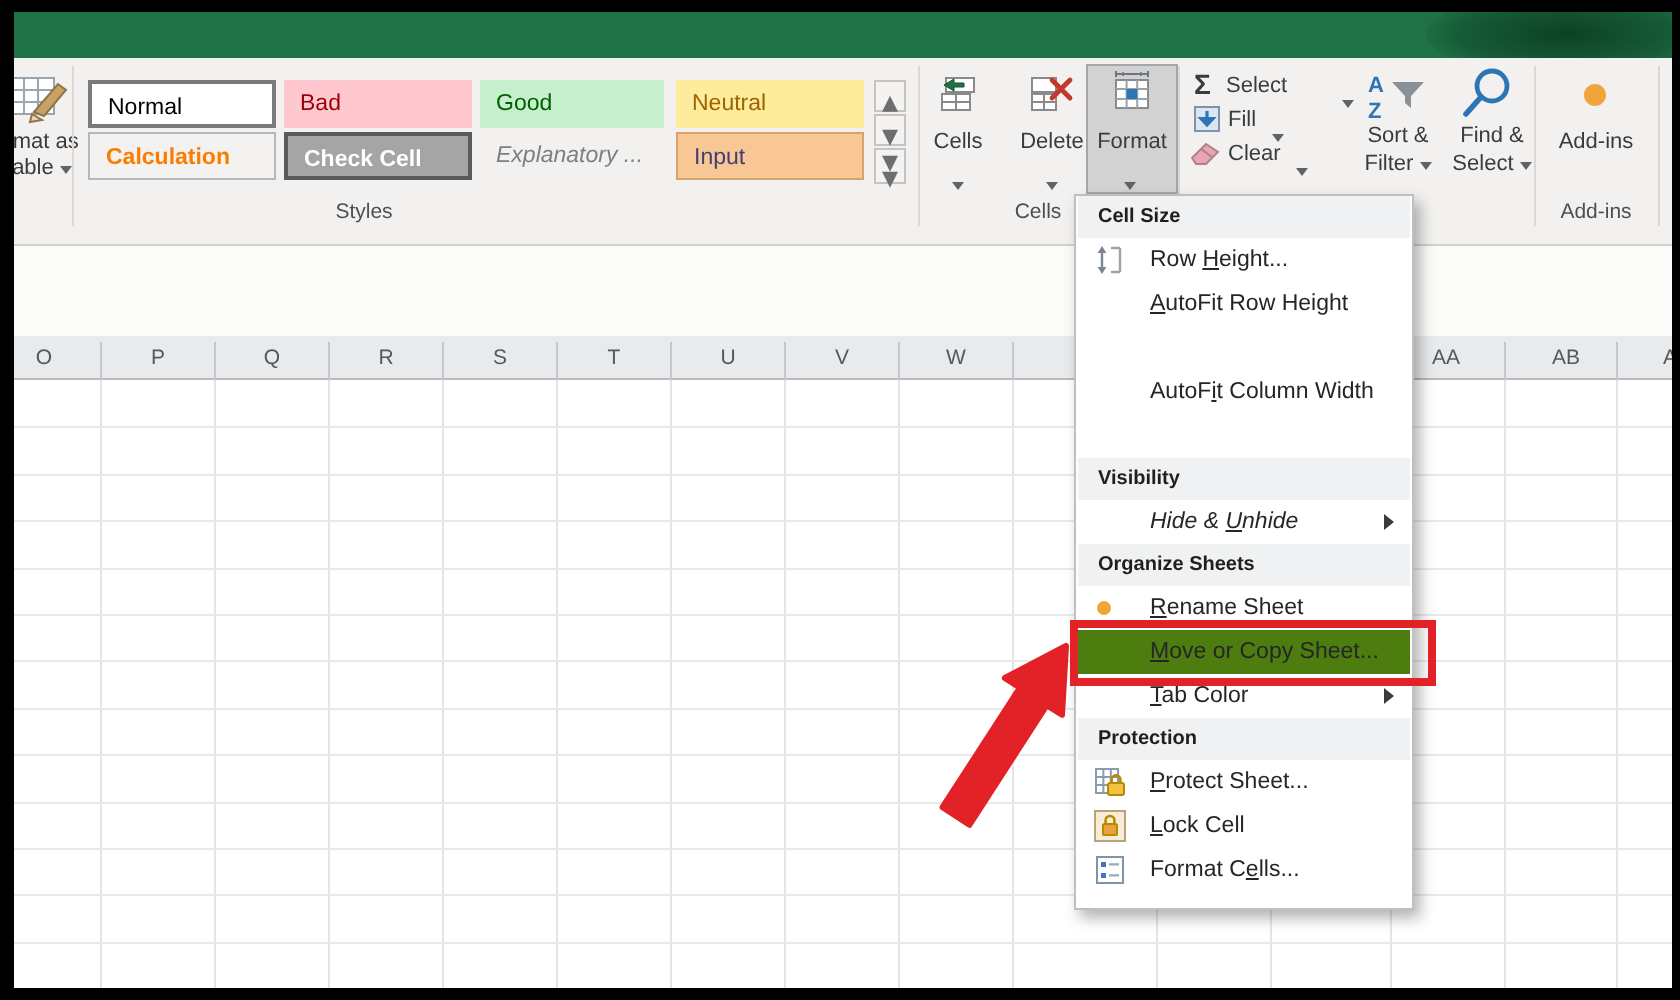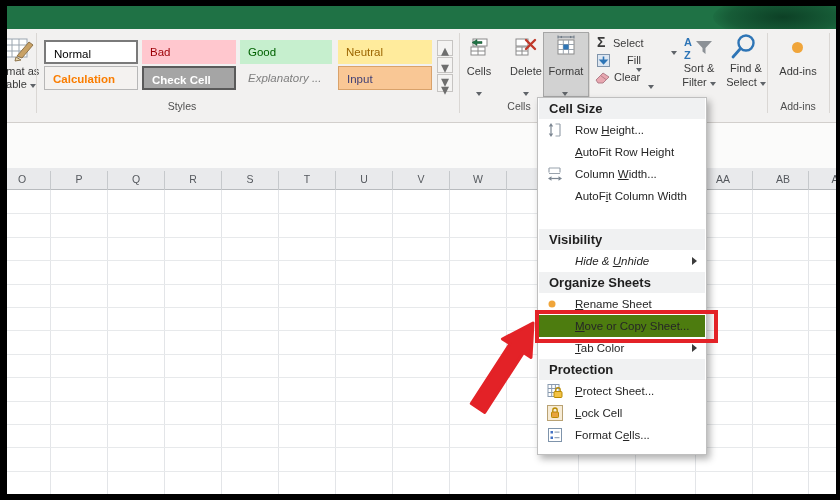--- a/index.html
+++ b/index.html
@@ -33,21 +33,21 @@
   #colheader{position:absolute;left:0;top:162px;width:829px;height:22px;background:#e9eaec;border-bottom:1px solid #b8bbbe;box-sizing:border-box;}
   .colletter{position:absolute;top:0;height:22px;line-height:22px;font-size:10.5px;color:#55595e;transform:translateX(-50%);}
   .coldiv{position:absolute;top:3px;height:19px;width:1px;background:#c6c9cc;}
   
   #grid{position:absolute;left:0;top:184px;width:829px;height:304px;background:#ffffff;}
   .gv{position:absolute;top:0;bottom:0;width:1px;background:#e3e5e8;}
   .gh{position:absolute;left:0;width:829px;height:1px;background:#e7e9eb;}
   
   #menu{position:absolute;left:530px;top:91px;width:170px;height:358px;background:#ffffff;
     border:1px solid #bfbfbf;box-shadow:3px 4px 7px rgba(0,0,0,.3);z-index:40;box-sizing:border-box;}
-  .mhead{position:absolute;left:1px;width:166px;height:21px;background:#f0f1f2;font-weight:bold;font-size:13px;
+  .mhead{position:absolute;left:1px;width:166px;height:21px;background:#f0f1f2;font-weight:bold;font-size:10px;
     color:#1f1f1f;line-height:21px;padding-left:10px;box-sizing:border-box;}
   .mitem{position:absolute;left:1px;width:166px;height:22px;font-size:11.5px;color:#262626;line-height:22px;
     padding-left:36px;box-sizing:border-box;white-space:nowrap;}
   .mitem u{text-decoration:underline;}
   .micon{position:absolute;left:8px;top:3px;width:16px;height:16px;}
   .subarrow{position:absolute;right:8px;top:7px;width:0;height:0;border-top:4px solid transparent;border-bottom:4px solid transparent;border-left:5px solid #3b3b3b;}
   
   #redbox{position:absolute;left:528px;top:304px;width:183px;height:33px;border:4px solid #e32227;z-index:60;box-sizing:border-box;}
   #arrow-svg{position:absolute;left:0;top:0;z-index:70;pointer-events:none;}
 </style>
@@ -134,21 +134,21 @@
     <div class="abs" style="left:590px;top:5px;width:13px;height:16px;font-size:14px;font-weight:bold;color:#3b3b3b;line-height:16px;">Σ</div>
     <div class="smalltext" style="left:606px;top:8px;">Select</div>
     <div class="abs" style="left:664px;top:12px;"><span class="chev"></span></div>
 
     <div class="abs" style="left:590px;top:24px;width:13px;height:13px;">
       <svg width="13" height="13" viewBox="0 0 13 13">
         <rect x="0.5" y="0.5" width="12" height="12" fill="#dce6f1" stroke="#7f94ab"></rect>
         <path d="M6.5 2.5 v5 M6.5 9.5 l-3 -3.2 h6 z" stroke="#2e75b6" fill="#2e75b6" stroke-width="1.6"></path>
       </svg>
     </div>
-    <div class="smalltext" style="left:620px;top:25px;">Fill</div>
+    <div class="smalltext" style="left:607px;top:25px;">Fill</div>
     <div class="abs" style="left:629px;top:29px;"><span class="chev"></span></div>
 
     <div class="abs" style="left:588px;top:41px;width:15px;height:13px;">
       <svg width="15" height="13" viewBox="0 0 15 13">
         <path d="M1 9 L8 2 L14 6 L8 12 L3 12 Z" fill="#e8a7b0" stroke="#b37f8a"></path>
         <path d="M5.5 4.5 L11 8.5" stroke="#b37f8a"></path>
       </svg>
     </div>
     <div class="smalltext" style="left:607px;top:42px;">Clear</div>
     <div class="abs" style="left:641px;top:46px;"><span class="chev"></span></div>
@@ -246,25 +246,20 @@
     </div>
 
   <div id="menu">
       <div class="mhead" style="top: 0px;">Cell Size</div>
       <div class="mitem" style="top: 21px;"><span class="micon"><svg width="16" height="16" viewBox="0 0 16 16">
             <path d="M4 4.2 V11.8" stroke="#7b8591" stroke-width="1.2" fill="none"></path>
             <path d="M4 1 L1.8 4.5 H6.2 Z M4 15 L1.8 11.5 H6.2 Z" fill="#7b8591"></path>
             <path d="M13 2 H8.5 M13 2 V14 M13 14 H8.5" stroke="#9aa3ad" fill="none" stroke-width="1.2"></path>
           </svg></span><span>Row <u>H</u>eight...</span></div>
       <div class="mitem" style="top: 43px;"><span><u>A</u>utoFit Row Height</span></div>
-      <div class="mitem" style="top: 65px;"><span class="micon"><svg width="16" height="16" viewBox="0 0 16 16">
-            <path d="M2 8.5 H13 M2 3 V7.5 M2 3 H13 M13 3 V7.5" stroke="#9aa3ad" fill="none" stroke-width="1.2" transform="translate(0,-1)"></path>
-            <path d="M4.2 12.5 H11.8" stroke="#7b8591" stroke-width="1.2"></path>
-            <path d="M1 12.5 L4.5 10.3 V14.7 Z M15 12.5 L11.5 10.3 V14.7 Z" fill="#7b8591"></path>
-          </svg></span><span>Column <u>W</u>idth...</span></div>
       <div class="mitem" style="top: 87px;"><span>AutoF<u>i</u>t Column Width</span></div>
       <div class="mhead" style="top: 131px;">Visibility</div>
       <div class="mitem" style="top: 152px; font-style: italic;"><span>Hide &amp; <u>U</u>nhide</span><span class="subarrow"></span></div>
       <div class="mhead" style="top: 174px;">Organize Sheets</div>
       <div class="mitem" style="top: 195px;"><span class="micon"><svg width="16" height="16">
             <circle cx="5" cy="8" r="3.5" fill="#f0a53a"></circle>
           </svg></span><span><u>R</u>ename Sheet</span></div>
       <div class="mitem" style="top: 217px; background: #4d7c0f;"><span><u>M</u>ove or Copy Sheet...</span></div>
       <div class="mitem" style="top: 239px;"><span><u>T</u>ab Color</span><span class="subarrow"></span></div>
       <div class="mhead" style="top: 261px;">Protection</div>

